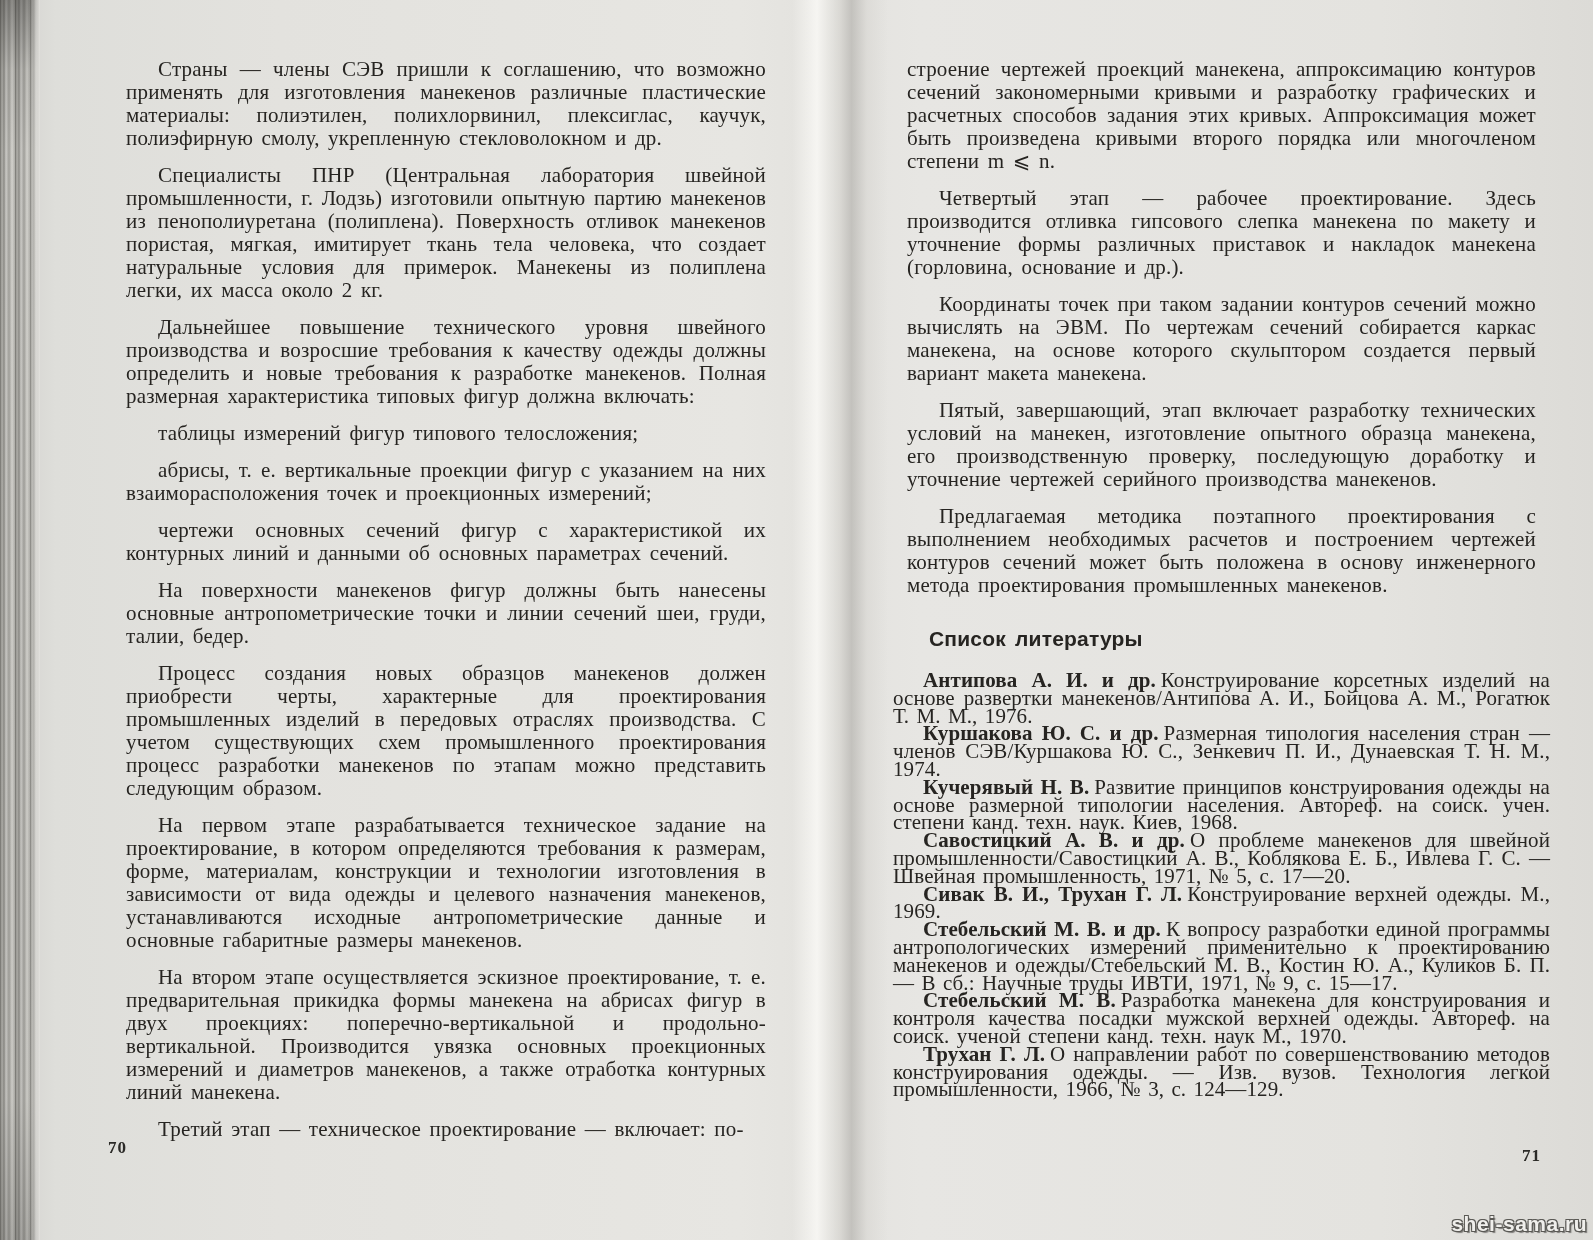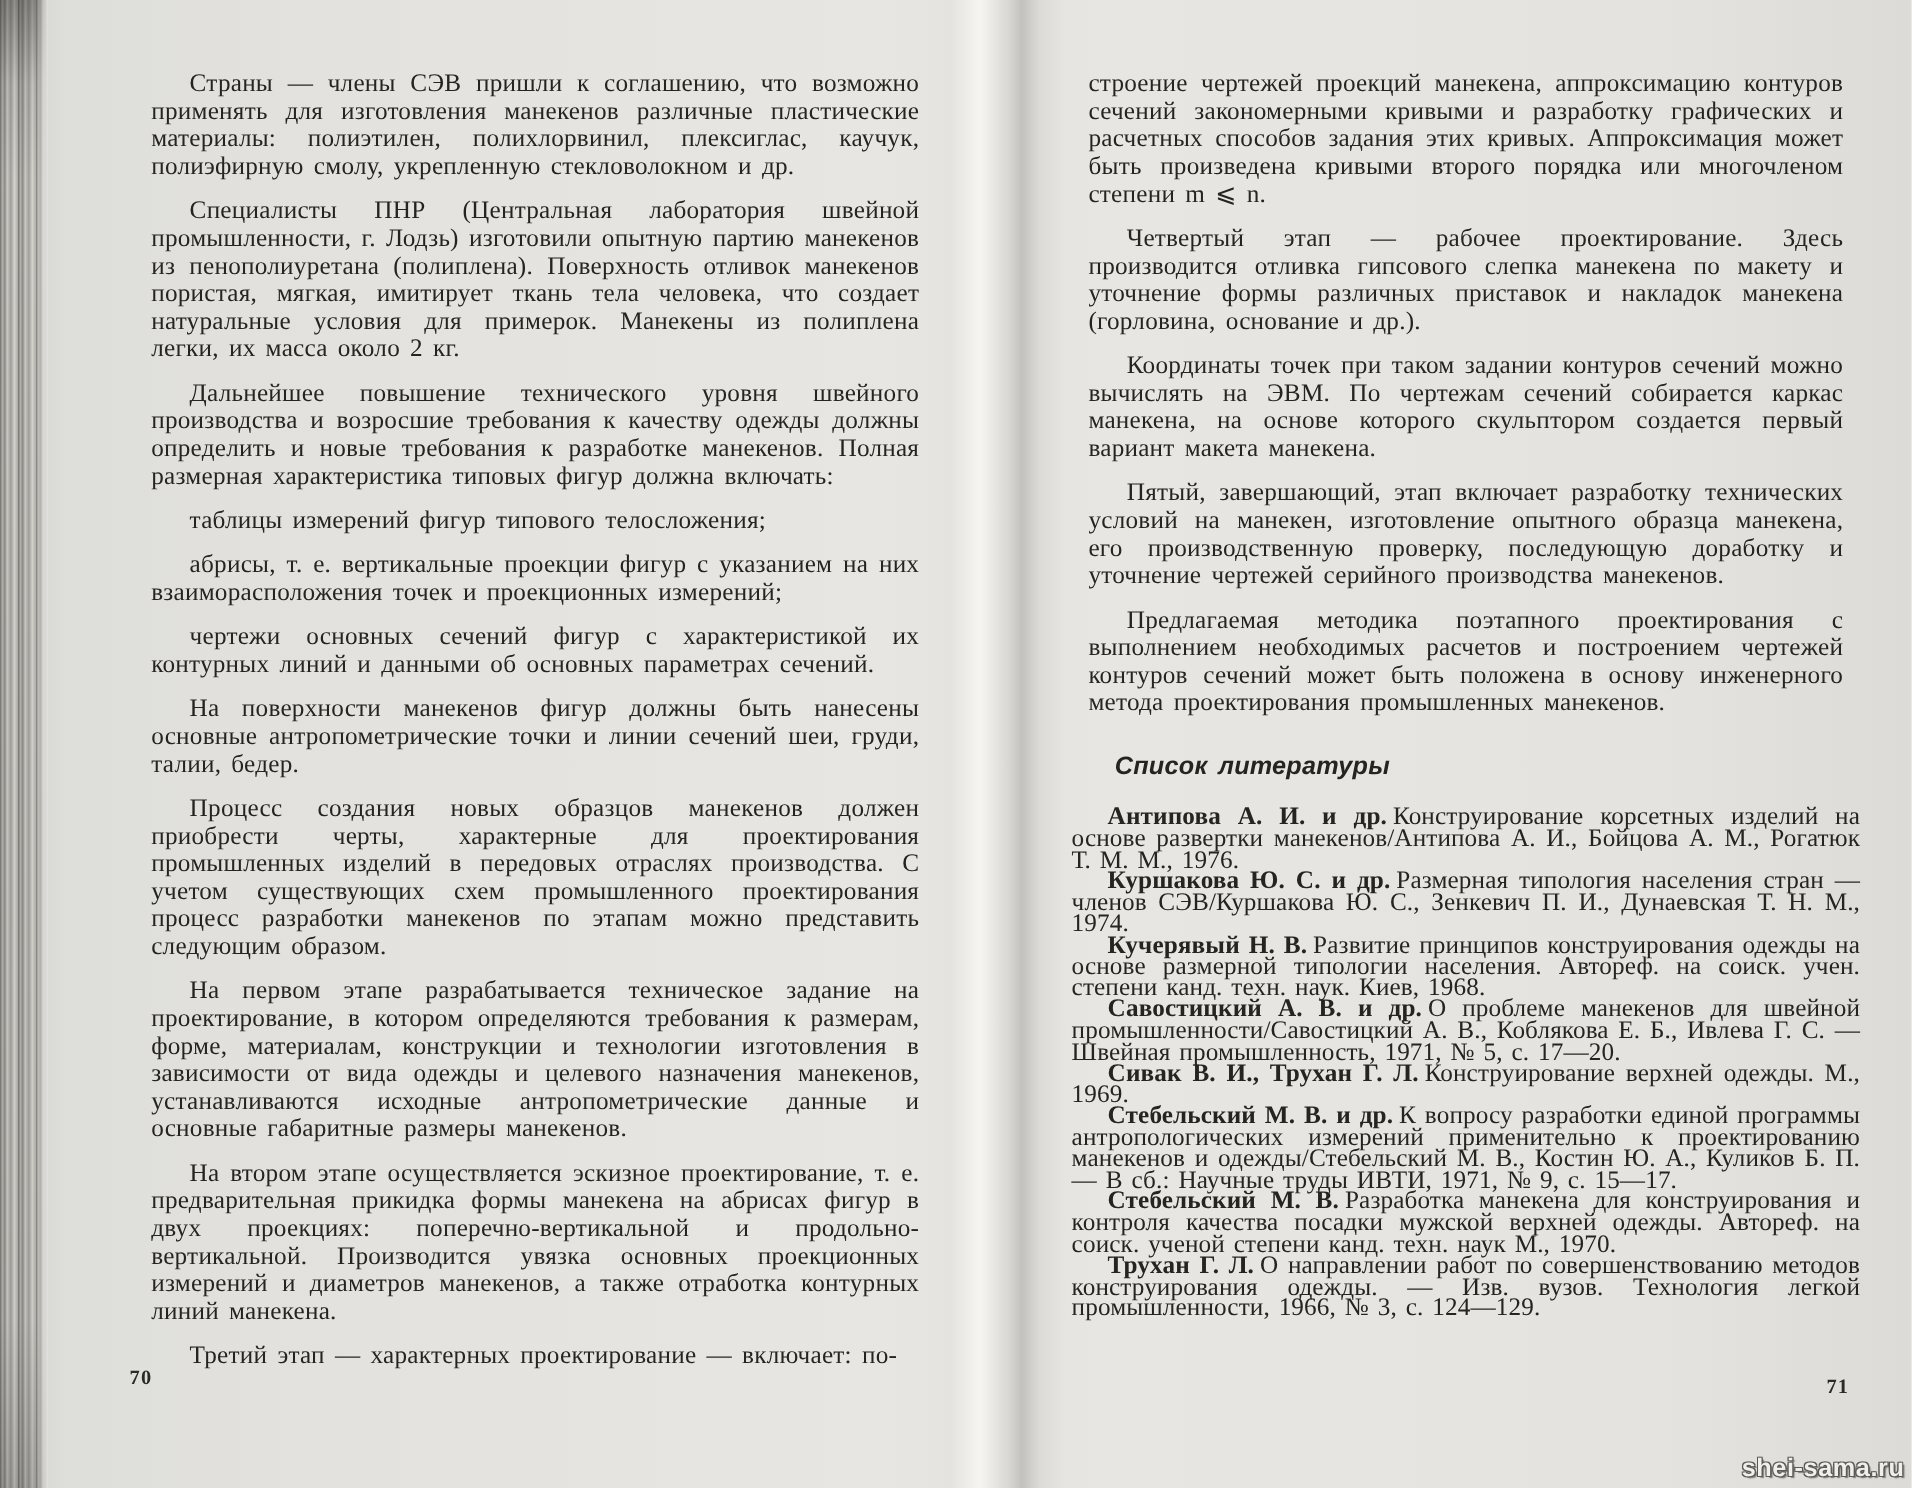--- a/index.html
+++ b/index.html
@@ -27,21 +27,21 @@
   .page-text{
     position:absolute;text-align:justify;
     font-size:21px;line-height:23px;word-spacing:3px;letter-spacing:0.2px;
   }
   .page-text p{margin:14px;text-indent:32px;}
   .page-text p.noindent{text-indent:0;}
   #left-col{left:112px;top:44px;width:668px;}
   #right-col{left:893px;top:44px;width:657px;}
   .bib-heading{
     font-family:"Liberation Sans", sans-serif;font-weight:bold;
-    font-size:21px;margin:30px 0 22px 36px;text-align:left;letter-spacing:0.2px;font-style:italic;
+    font-size:21px;margin:30px 0 22px 36px;text-align:left;letter-spacing:0.2px;
   }
   .refs{font-size:21px;line-height:17.8px;word-spacing:2px;letter-spacing:0.1px;text-align:justify;}
   .refs p{margin:0;text-indent:30px;}
   .refs .lead{font-weight:bold;padding-right:5px;}
   .pagenum{
     position:absolute;font-size:17px;font-weight:bold;letter-spacing:1px;color:#2b2a27;
   }
   #pagenum-left{left:108px;top:1138px;}
   #pagenum-right{left:1522px;top:1146px;}
   .watermark{
@@ -61,21 +61,21 @@
     <p>Страны — члены СЭВ пришли к соглашению, что возможно применять для изготовления манекенов различные пластические материалы: полиэтилен, полихлорвинил, плексиглас, каучук, полиэфирную смолу, укрепленную стекловолокном и др.</p>
     <p>Специалисты ПНР (Центральная лаборатория швейной промышленности, г. Лодзь) изготовили опытную партию манекенов из пенополиуретана (полиплена). Поверхность отливок манекенов пористая, мягкая, имитирует ткань тела человека, что создает натуральные условия для примерок. Манекены из полиплена легки, их масса около 2 кг.</p>
     <p>Дальнейшее повышение технического уровня швейного производства и возросшие требования к качеству одежды должны определить и новые требования к разработке манекенов. Полная размерная характеристика типовых фигур должна включать:</p>
     <p>таблицы измерений фигур типового телосложения;</p>
     <p>абрисы, т. е. вертикальные проекции фигур с указанием на них взаиморасположения точек и проекционных измерений;</p>
     <p>чертежи основных сечений фигур с характеристикой их контурных линий и данными об основных параметрах сечений.</p>
     <p>На поверхности манекенов фигур должны быть нанесены основные антропометрические точки и линии сечений шеи, груди, талии, бедер.</p>
     <p>Процесс создания новых образцов манекенов должен приобрести черты, характерные для проектирования промышленных изделий в передовых отраслях производства. С учетом существующих схем промышленного проектирования процесс разработки манекенов по этапам можно представить следующим образом.</p>
     <p>На первом этапе разрабатывается техническое задание на проектирование, в котором определяются требования к размерам, форме, материалам, конструкции и технологии изготовления в зависимости от вида одежды и целевого назначения манекенов, устанавливаются исходные антропометрические данные и основные габаритные размеры манекенов.</p>
     <p>На втором этапе осуществляется эскизное проектирование, т. е. предварительная прикидка формы манекена на абрисах фигур в двух проекциях: поперечно-вертикальной и продольно-вертикальной. Производится увязка основных проекционных измерений и диаметров манекенов, а также отработка контурных линий манекена.</p>
-    <p>Третий этап — характерных проектирование — включает: по-</p>
+    <p>Третий этап — техническое проектирование — включает: по-</p>
   </div>
 
 <div id="right-col" class="page-text">
   <div id="right-paras">
       <p class="noindent">строение чертежей проекций манекена, аппроксимацию контуров сечений закономерными кривыми и разработку графических и расчетных способов задания этих кривых. Аппроксимация может быть произведена кривыми второго порядка или многочленом степени m ⩽ n.</p>
       <p>Четвертый этап — рабочее проектирование. Здесь производится отливка гипсового слепка манекена по макету и уточнение формы различных приставок и накладок манекена (горловина, основание и др.).</p>
       <p>Координаты точек при таком задании контуров сечений можно вычислять на ЭВМ. По чертежам сечений собирается каркас манекена, на основе которого скульптором создается первый вариант макета манекена.</p>
       <p>Пятый, завершающий, этап включает разработку технических условий на манекен, изготовление опытного образца манекена, его производственную проверку, последующую доработку и уточнение чертежей серийного производства манекенов.</p>
       <p>Предлагаемая методика поэтапного проектирования с выполнением необходимых расчетов и построением чертежей контуров сечений может быть положена в основу инженерного метода проектирования промышленных манекенов.</p>
     </div>

